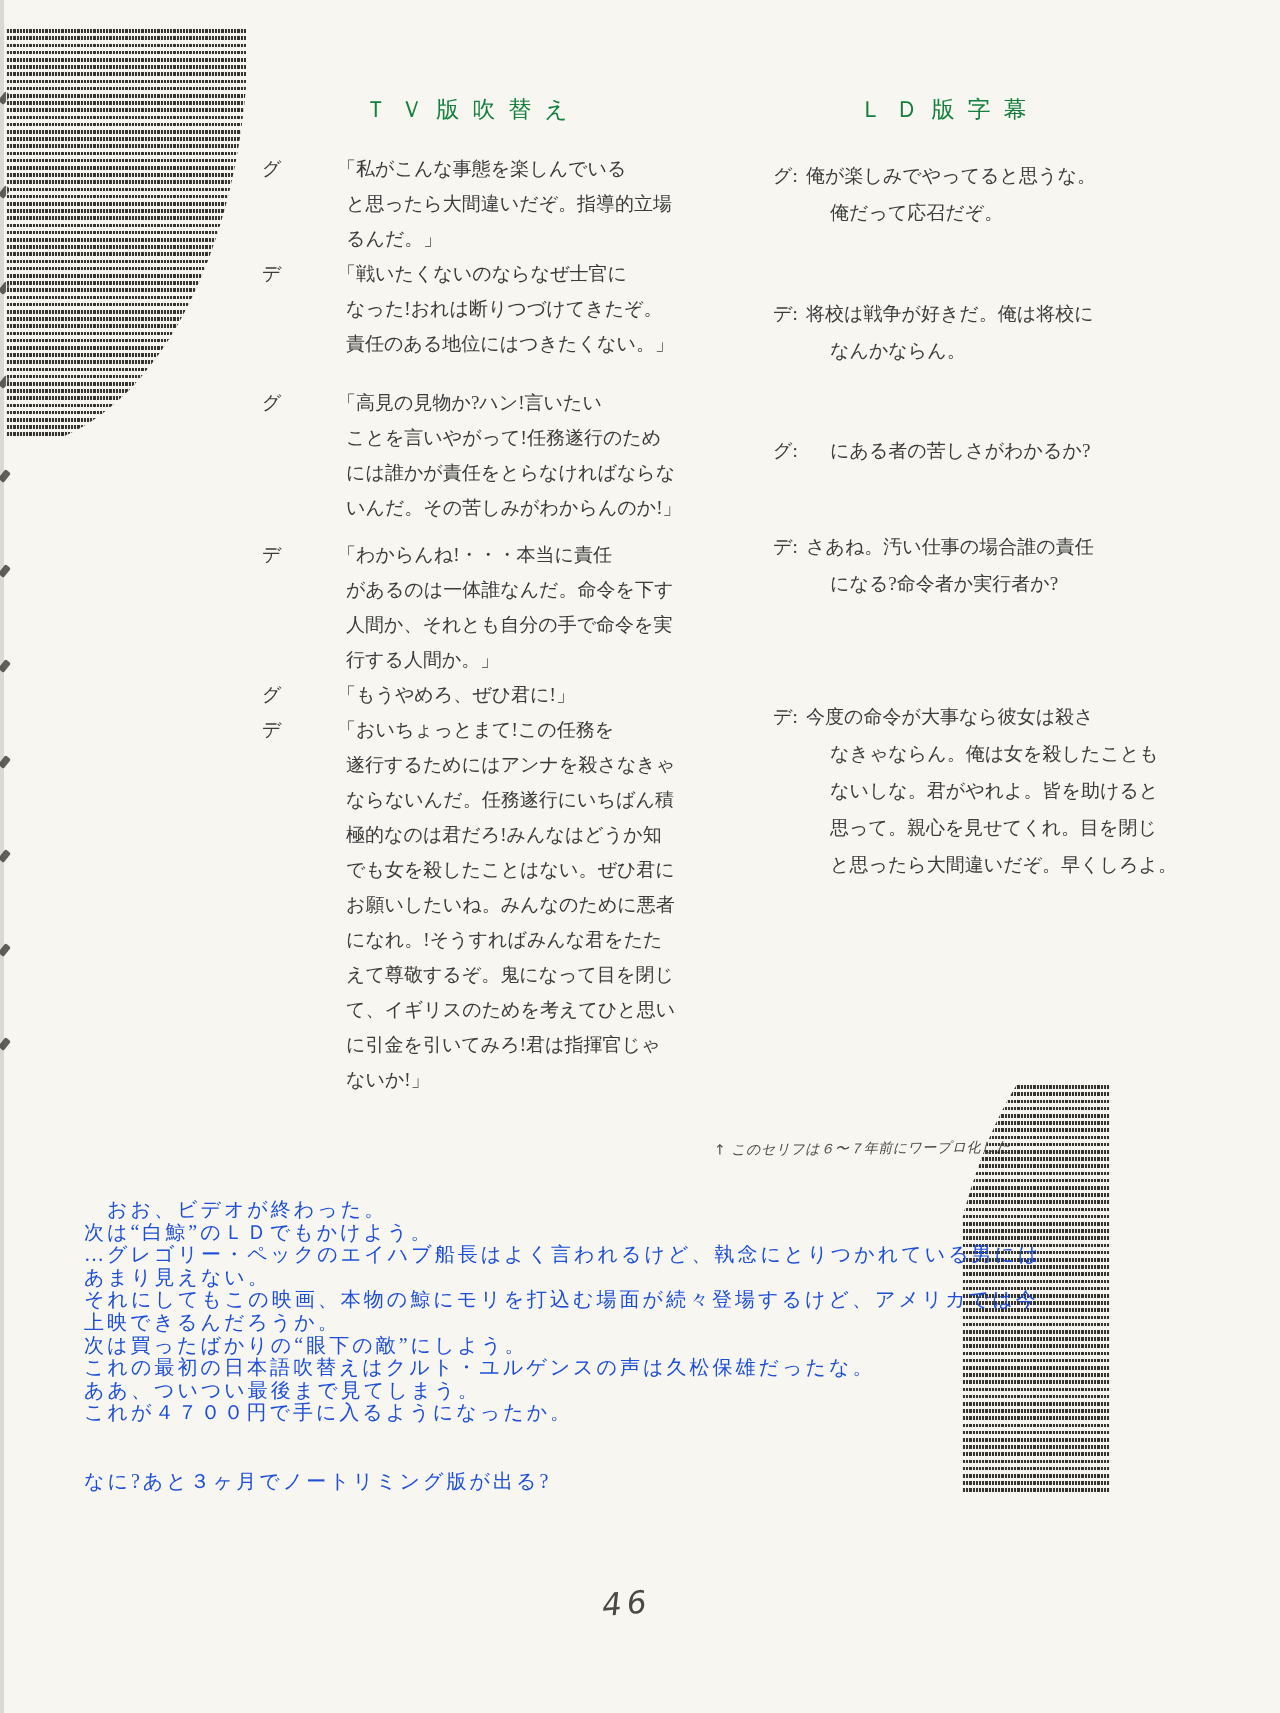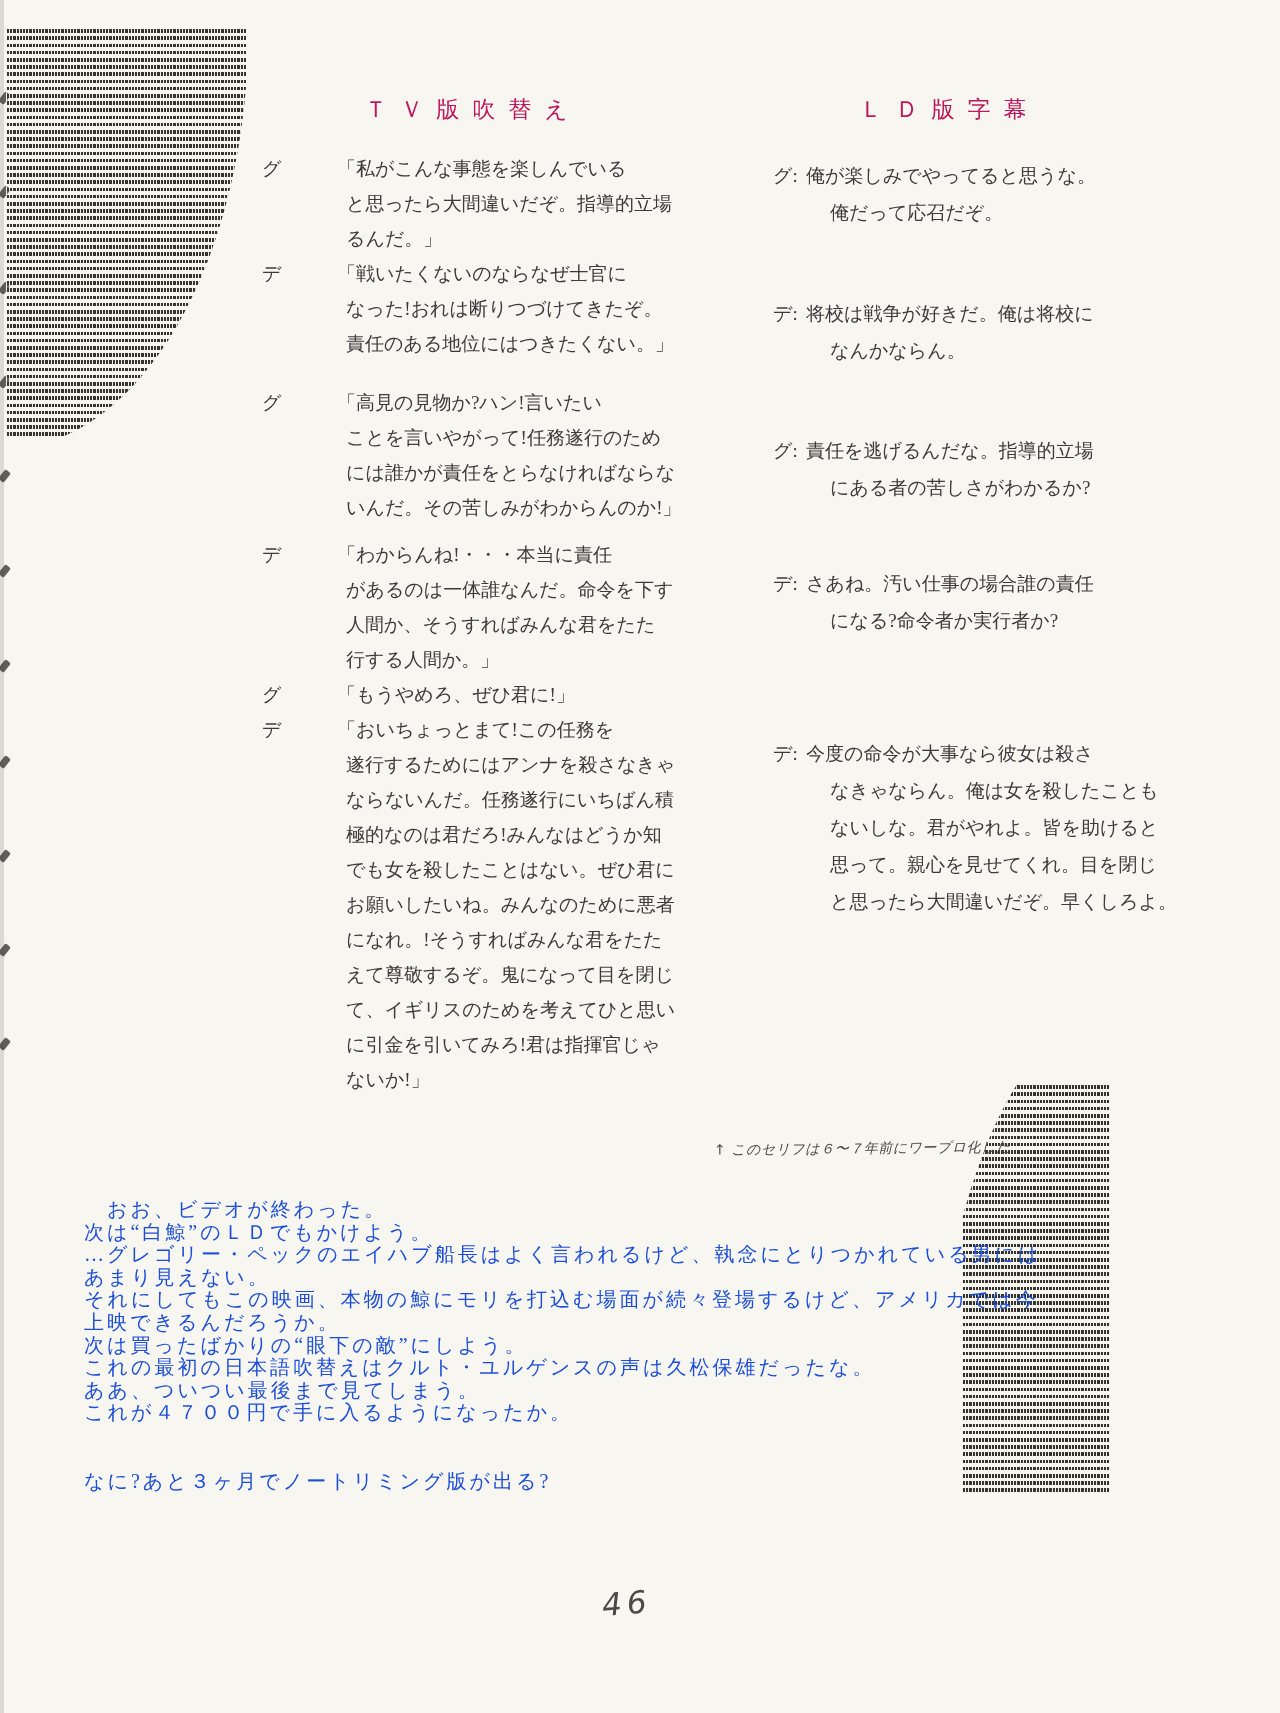--- a/index.html
+++ b/index.html
@@ -29,21 +29,21 @@
   }
   .tone-br {
     position:absolute; left:962px; top:1082px; width:148px; height:410px;
     clip-path: ellipse(122% 116% at 100% 100%);
   }
   .col { position:absolute; top:94px; }
   .tv-col { left:262px; width:408px; }
   .ld-col { left:773px; width:340px; }
   .col-header {
     margin:0; font-weight:normal; font-size:23px; letter-spacing:13px;
-    text-indent:13px; text-align:center; color:#be185d; white-space:nowrap;
+    text-indent:13px; text-align:center; color:#15803d; white-space:nowrap;
   }
   .tv-col .entries { margin-top:26px; }
   .ld-col .entries { margin-top:32px; }
   .entry { display:flex; align-items:flex-start; }
   .speaker, .line { font-size:19px; white-space:nowrap; }
   .tv-col .speaker, .tv-col .line { line-height:35px; }
   .ld-col .speaker, .ld-col .line { line-height:37px; }
   .tv-col .speaker { width:75px; flex:none; }
   .ld-col .speaker { width:33px; flex:none; }
   .tv-col .line.cont { padding-left:9px; }
@@ -124,21 +124,21 @@
             <div class="line cont">ことを言いやがって!任務遂行のため</div>
             <div class="line cont">には誰かが責任をとらなければならな</div>
             <div class="line cont">いんだ。その苦しみがわからんのか!」</div>
           </div>
         </div>
         <div class="entry">
           <div class="speaker">デ</div>
           <div>
             <div class="line">「わからんね!・・・本当に責任</div>
             <div class="line cont">があるのは一体誰なんだ。命令を下す</div>
-            <div class="line cont">人間か、そうすればみんな君をたた</div>
+            <div class="line cont">人間か、それとも自分の手で命令を実</div>
             <div class="line cont">行する人間か。」</div>
           </div>
         </div>
         <div class="entry">
           <div class="speaker">グ</div>
           <div>
             <div class="line">「もうやめろ、ぜひ君に!」</div>
           </div>
         </div>
         <div class="entry">
@@ -173,21 +173,20 @@
         <div class="entry">
           <div class="speaker">デ:</div>
           <div>
             <div class="line">将校は戦争が好きだ。俺は将校に</div>
             <div class="line cont">なんかならん。</div>
           </div>
         </div>
         <div class="entry">
           <div class="speaker">グ:</div>
           <div>
-            <div class="line">責任を逃げるんだな。指導的立場</div>
             <div class="line cont">にある者の苦しさがわかるか?</div>
           </div>
         </div>
         <div class="entry">
           <div class="speaker">デ:</div>
           <div>
             <div class="line">さあね。汚い仕事の場合誰の責任</div>
             <div class="line cont">になる?命令者か実行者か?</div>
           </div>
         </div>

